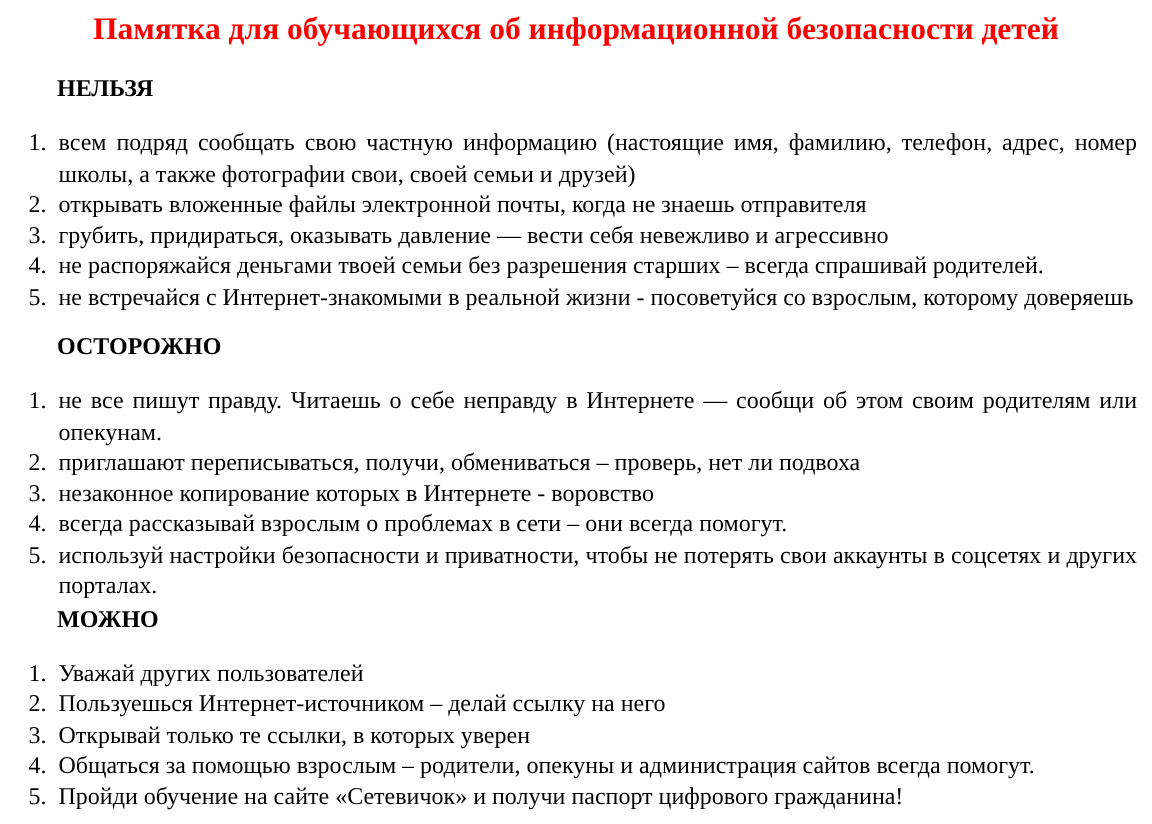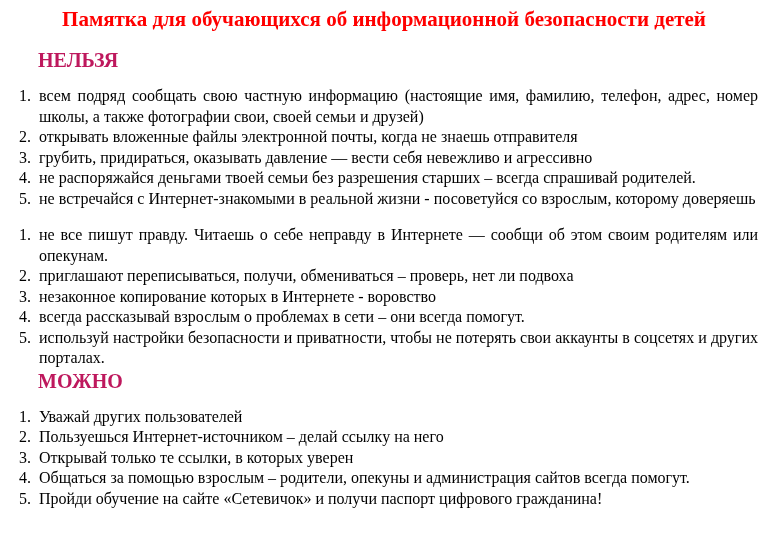--- a/index.html
+++ b/index.html
@@ -20,24 +20,24 @@
   }
   .doc-title {
     font-size: 21px;
     line-height: 22px;
     font-weight: bold;
     color: #ff0000;
     text-align: center;
     margin: 0;
   }
   .section-header {
-    font-size: 20px;
+    font-size: 16px;
     line-height: 20px;
     font-weight: bold;
-    color: #be185d;
+    color: #000000;
     margin: 0 0 0 28px;
   }
   .section-header.h-nelzya   { margin-top: 20px; }
   .section-header.h-ostorozhno { margin-top: 13px; }
   .section-header.h-mozhno   { margin-top: 2px; }
   ol.rules-list {
     margin: 16px 0 0 0;
     padding: 0 0 0 25px;
     list-style: decimal;
   }
@@ -57,20 +57,21 @@
   <ol class="rules-list">
       <li>всем подряд сообщать свою частную информацию (настоящие имя, фамилию, телефон, адрес, номер школы, а также фотографии свои, своей семьи и друзей)</li>
       <li>открывать вложенные файлы электронной почты, когда не знаешь отправителя</li>
       <li>грубить, придираться, оказывать давление — вести себя невежливо и агрессивно</li>
       <li>не распоряжайся деньгами твоей семьи без разрешения старших – всегда спрашивай родителей.</li>
       <li>не встречайся с Интернет-знакомыми в реальной жизни - посоветуйся со взрослым, которому доверяешь</li>
     </ol>
 </section>
 
 <section>
+  <h2 class="section-header h-ostorozhno">ОСТОРОЖНО</h2>
   <ol class="rules-list">
       <li>не все пишут правду. Читаешь о себе неправду в Интернете — сообщи об этом своим родителям или опекунам.</li>
       <li>приглашают переписываться, получи, обмениваться – проверь, нет ли подвоха</li>
       <li>незаконное копирование которых в Интернете - воровство</li>
       <li>всегда рассказывай взрослым о проблемах в сети – они всегда помогут.</li>
       <li>используй настройки безопасности и приватности, чтобы не потерять свои аккаунты в соцсетях и других порталах.</li>
     </ol>
 </section>
 
 <section>

